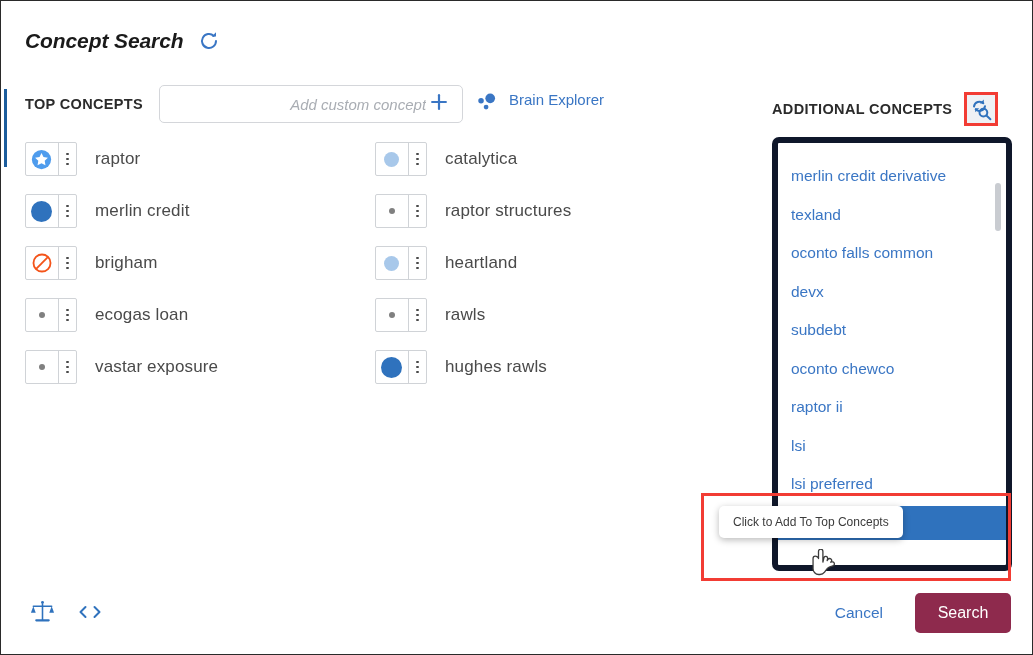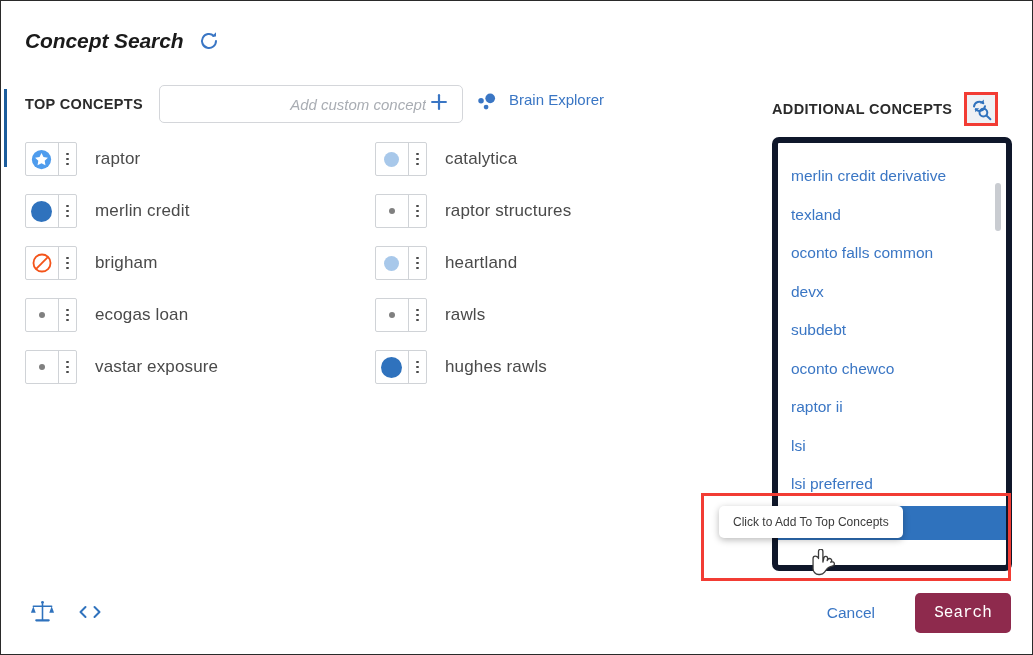--- a/index.html
+++ b/index.html
@@ -237,39 +237,39 @@
     position: absolute;
     left: 29px; top: 598px;
     display: flex; align-items: center; gap: 22px;
   }
   .scales-icon { width: 25px; height: 25px; display: block; cursor: pointer; }
   .code-icon { width: 26px; height: 18px; display: block; cursor: pointer; }
 
   .footer-right {
     position: absolute;
     right: 21px; top: 592px;
-    display: flex; align-items: center; gap: 38px;
+    display: flex; align-items: center; gap: 30px;
   }
   .cancel-btn {
     font-size: 15.5px;
     color: #3a76c4;
     background: none; border: none;
     cursor: pointer;
     font-family: "Liberation Sans", sans-serif;
     padding: 6px 2px;
   }
   .search-btn {
     width: 96px; height: 40px;
     background: #8e2a4d;
     color: #ffffff;
     font-size: 16px;
     border: none;
     border-radius: 5px;
     cursor: pointer;
-    font-family: Liberation Mono, monospace;
+    font-family: Liberation Sans, sans-serif;
   }
 </style>
 </head>
 <body>
 
 <div id="page">
 
   <div class="left-accent"></div>
 
   <div class="title-row">

